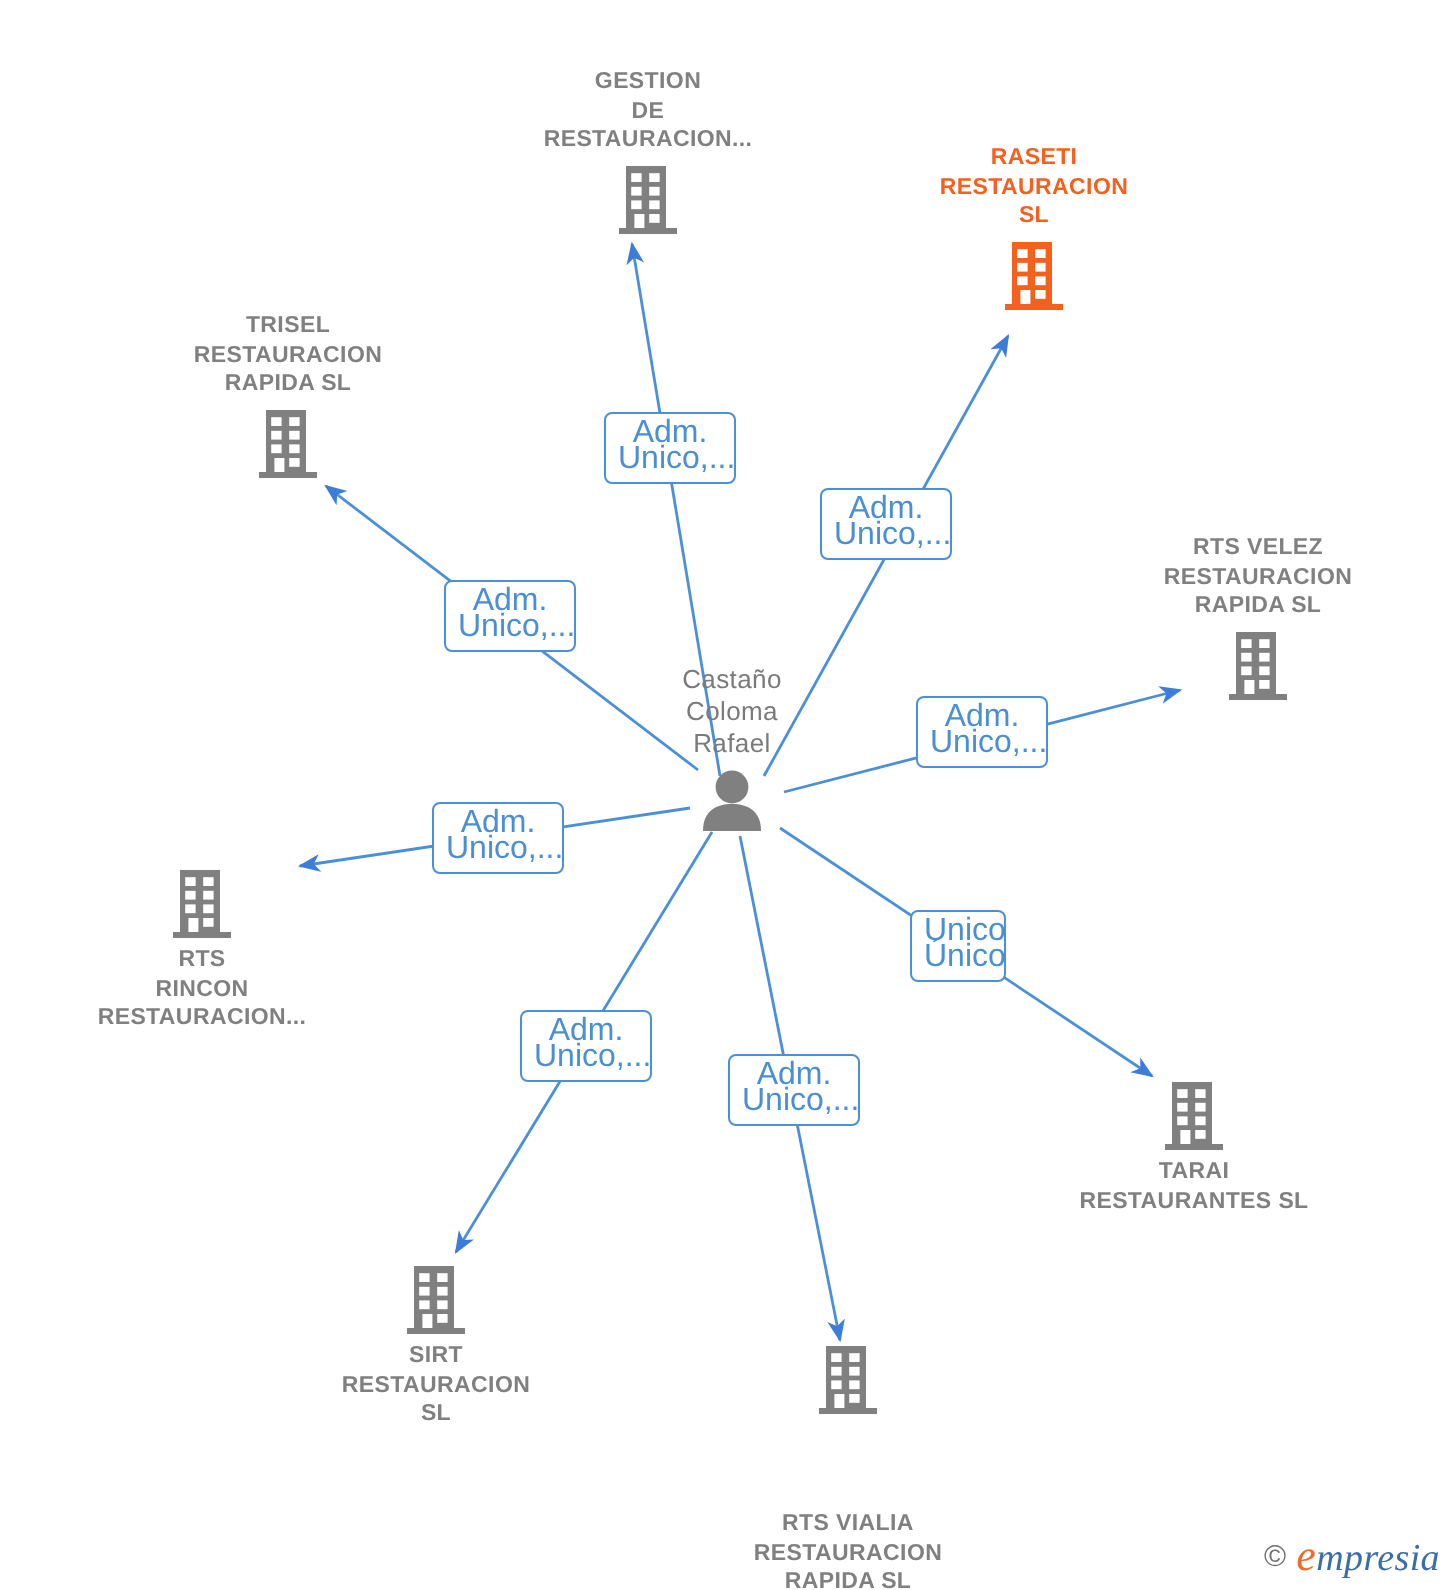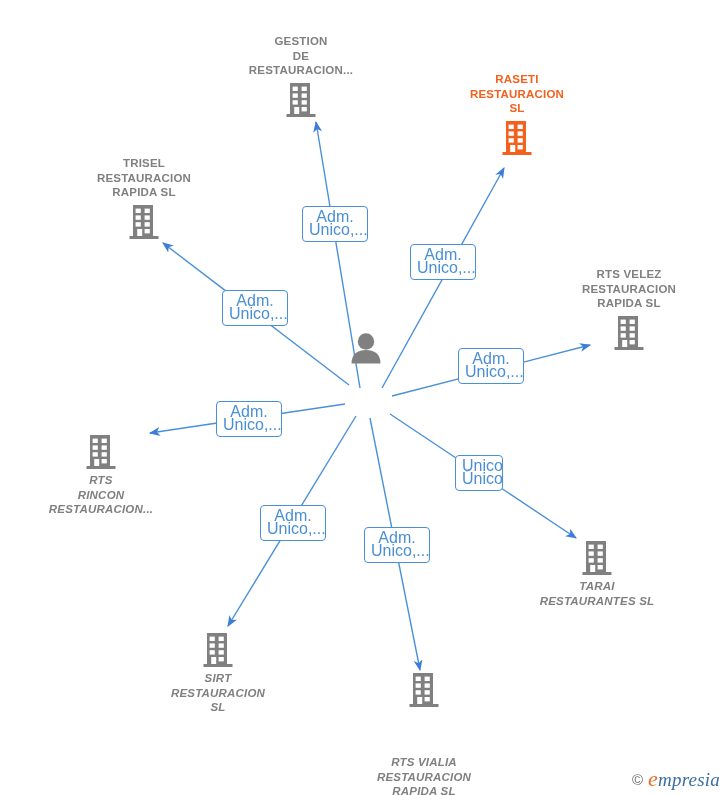--- a/index.html
+++ b/index.html
@@ -46,21 +46,21 @@
     font-weight: normal;
     font-size: 13px;
     line-height: 16px;
     color: #7a7a7a;
   }
   .node-icon {
     display: block;
     line-height: 0;
   }
   .node.label-below .node-icon { order: 1; }
-  .node.label-below .node-label { order: 2; margin-top: 3px; font-style: italic; }
+  .node.label-below .node-label { order: 2; margin-top: 3px; }
   .node.label-above .node-label { order: 1; margin-bottom: 4px; }
   .node.label-above .node-icon { order: 2; }
 
   .edge-label {
     position: absolute;
     box-sizing: border-box;
     background: #ffffff;
     border: 1px solid #4a90d9;
     border-radius: 4px;
     color: #4a8fd4;
@@ -115,21 +115,21 @@
         <line x1="349" y1="385" x2="163" y2="243" stroke="#4a90d9" stroke-width="1.4" marker-end="url(#arrow)"></line>
         <line x1="392" y1="396" x2="590" y2="345" stroke="#4a90d9" stroke-width="1.4" marker-end="url(#arrow)"></line>
         <line x1="345" y1="404" x2="150" y2="433" stroke="#4a90d9" stroke-width="1.4" marker-end="url(#arrow)"></line>
         <line x1="390" y1="414" x2="576" y2="538" stroke="#4a90d9" stroke-width="1.4" marker-end="url(#arrow)"></line>
         <line x1="356" y1="416" x2="228" y2="626" stroke="#4a90d9" stroke-width="1.4" marker-end="url(#arrow)"></line>
         <line x1="370" y1="418" x2="420" y2="670" stroke="#4a90d9" stroke-width="1.4" marker-end="url(#arrow)"></line>
       </g>
   </svg>
 
   <div id="nodes-layer">
-      <div class="node label-above" style="left:301px; top:34px;">
+      <div class="node label-above" style="left:324px; top:34px;">
         <span class="node-icon"><svg width="30" height="36" viewBox="0 0 30 36">
             <rect x="4" y="1" width="20" height="31" fill="#808080"></rect>
             <rect x="6.6" y="4.6" width="5.2" height="4.4" fill="#ffffff"></rect>
             <rect x="15.6" y="4.6" width="5.2" height="4.4" fill="#ffffff"></rect>
             <rect x="6.6" y="11.4" width="5.2" height="4.4" fill="#ffffff"></rect>
             <rect x="15.6" y="11.4" width="5.2" height="4.4" fill="#ffffff"></rect>
             <rect x="6.6" y="18.2" width="5.2" height="4.4" fill="#ffffff"></rect>
             <rect x="15.6" y="18.2" width="5.2" height="4.4" fill="#ffffff"></rect>
             <rect x="8.2" y="25" width="5" height="7" fill="#ffffff"></rect>
             <rect x="15.6" y="25" width="5.2" height="4.4" fill="#ffffff"></rect>
@@ -255,20 +255,23 @@
           </svg></span>
         <span class="node-label" style="color:#808080">RTS VIALIA
 RESTAURACION
 RAPIDA  SL</span>
       </div>
       <div class="node label-above" style="left:366px; top:332px;">
         <span class="node-icon"><svg width="34" height="32" viewBox="0 0 34 32">
             <circle cx="17" cy="9.5" r="8.2" fill="#808080"></circle>
             <path d="M2.5 31.5 C2.5 21.5 9 18 17 18 C25 18 31.5 21.5 31.5 31.5 Z" fill="#808080"></path>
           </svg></span>
+        <span class="node-label person">Castaño
+Coloma
+Rafael</span>
       </div>
     </div>
   <div id="edge-labels-layer">
       <div class="edge-label" style="left:302px; top:206px; width:66px;">Adm.
 Unico,...</div>
       <div class="edge-label" style="left:410px; top:244px; width:66px;">Adm.
 Unico,...</div>
       <div class="edge-label" style="left:222px; top:290px; width:66px;">Adm.
 Unico,...</div>
       <div class="edge-label" style="left:458px; top:348px; width:66px;">Adm.

